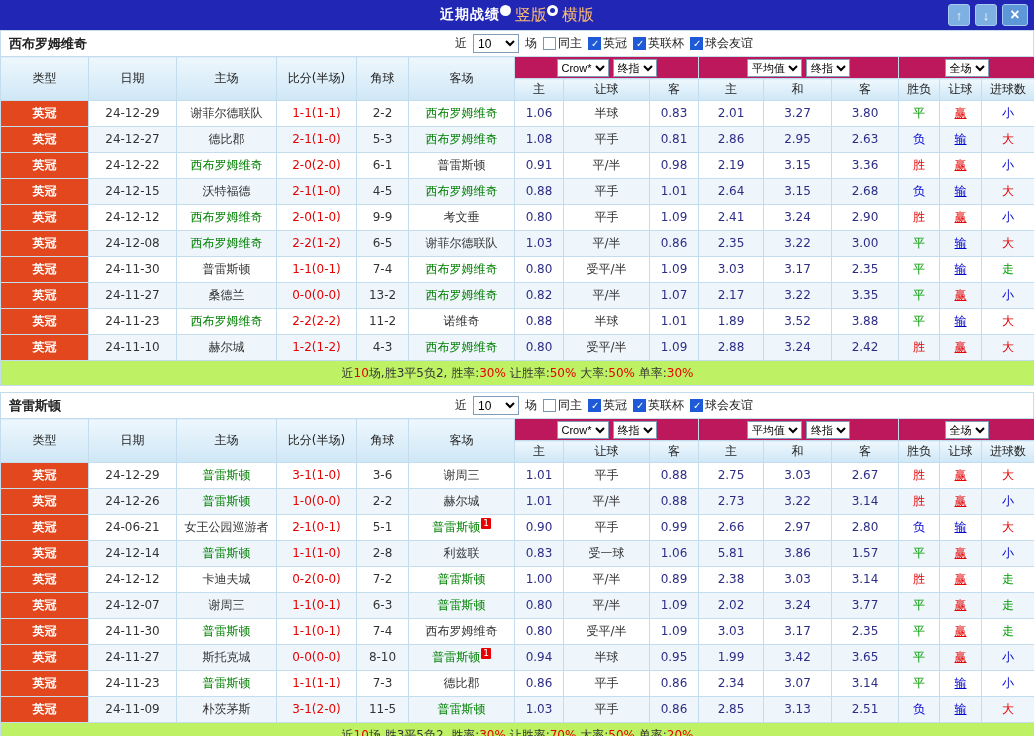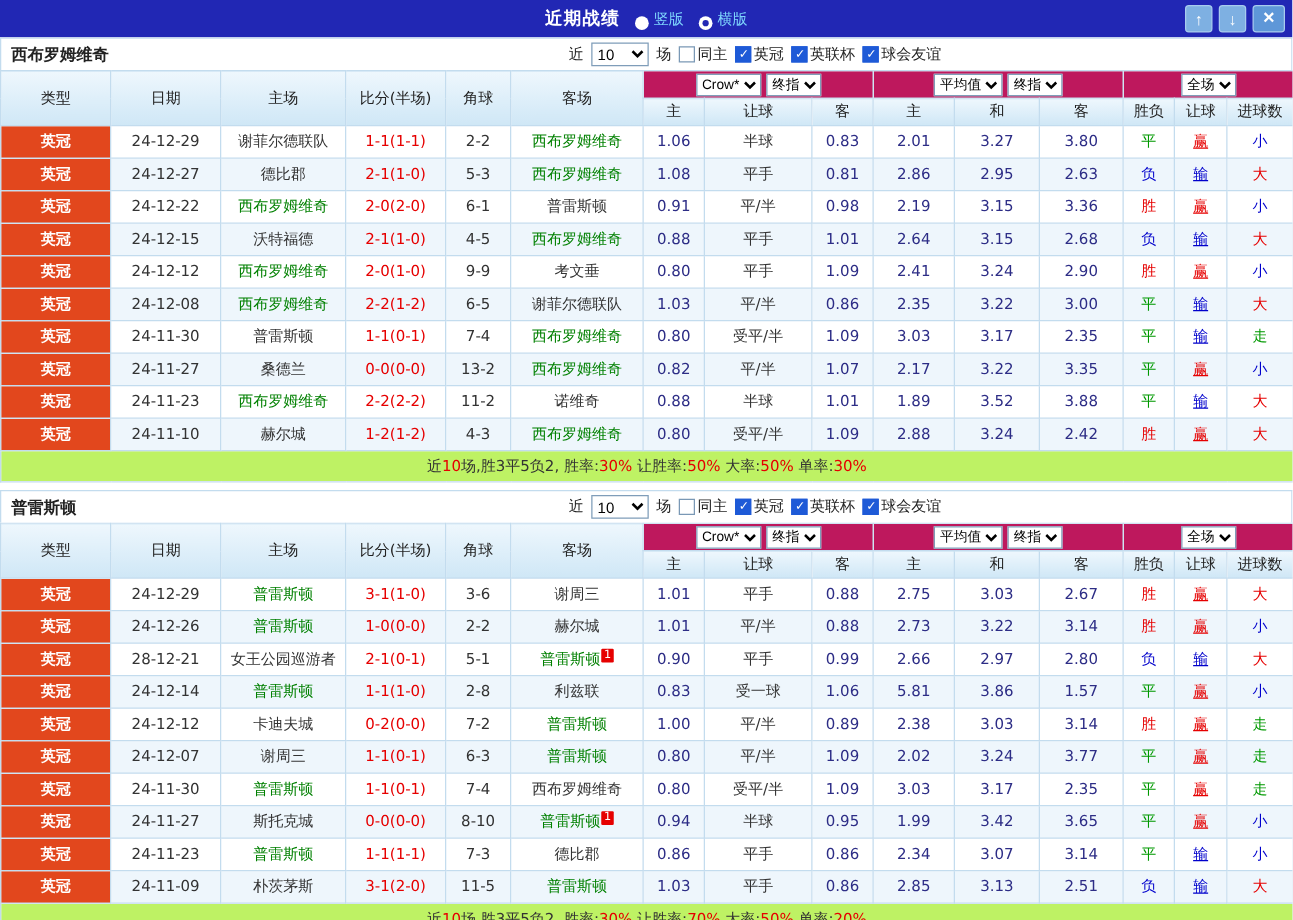--- a/index.html
+++ b/index.html
@@ -7,23 +7,23 @@
     font-family:"DejaVu Sans","Liberation Sans",sans-serif; font-size:12px; color:#333; }
 
   :root{
     --titlebar-bg:#2127b4; --button-bg:#7eb0e2; --league-bg:#e2471d;
     --focal-team:#008000; --score:#e60000; --odds:#2d2d86;
     --row-alt-bg:#eef6fc; --border:#c3dcee; --red:#e60000; --checkbox-blue:#1e5ad7;
   }
 
   .titlebar{ height:30px; background:var(--titlebar-bg); position:relative;
     display:flex; align-items:center; justify-content:center; }
-  .tb-center{ display:flex; align-items:center; gap:12px; }
+  .tb-center{ display:flex; align-items:center; }
   .tb-title{ color:#fff; font-weight:bold; font-size:14px; letter-spacing:1px; }
-  .tb-radio{ display:flex; align-items:flex-end; gap:4px; color:#7dd3fc; font-size:12px; cursor:pointer; }
+  .tb-radio{ display:flex; align-items:flex-start; gap:4px; color:#fdba74; font-size:16px; cursor:pointer; }
   .radio-dot{ width:11px; height:11px; border-radius:50%; background:#fff; display:inline-block; position:relative; }
   .radio-dot.selected::after{ content:""; position:absolute; top:3px; left:3px; width:5px; height:5px;
     border-radius:50%; background:var(--titlebar-bg); }
   .tb-buttons{ position:absolute; right:6px; top:4px; display:flex; gap:5px; }
   .tb-btn{ width:22px; height:22px; background:var(--button-bg); border:1px solid #a8cbee; border-radius:3px;
     color:#fff; font-size:13px; font-weight:bold; display:flex; align-items:center; justify-content:center;
     cursor:pointer; padding:0; }
   .tb-btn.close{ width:26px; background:#5e97d8; font-size:16px; }
 
   .section{ width:1034px; }
@@ -433,21 +433,21 @@
             <td class="odd">0.88</td>
             <td class="odd">2.73</td>
             <td class="odd">3.22</td>
             <td class="odd">3.14</td>
             <td class="res" style="color: rgb(230, 0, 0);">胜</td>
             <td class="res und" style="color: rgb(230, 0, 0);">赢</td>
             <td class="res" style="color: rgb(0, 0, 204);">小</td>
           </tr>
           <tr>
             <td class="league">英冠</td>
-            <td class="date">28-12-21</td>
+            <td class="date">24-06-21</td>
             <td class="team"><span class="tname">女王公园巡游者</span></td>
             <td class="score">2-1(0-1)</td>
             <td class="corner">5-1</td>
             <td class="team"><span class="tname focal">普雷斯顿</span><span class="badge">1</span></td>
             <td class="odd">0.90</td>
             <td class="handicap">平手</td>
             <td class="odd">0.99</td>
             <td class="odd">2.66</td>
             <td class="odd">2.97</td>
             <td class="odd">2.80</td>

